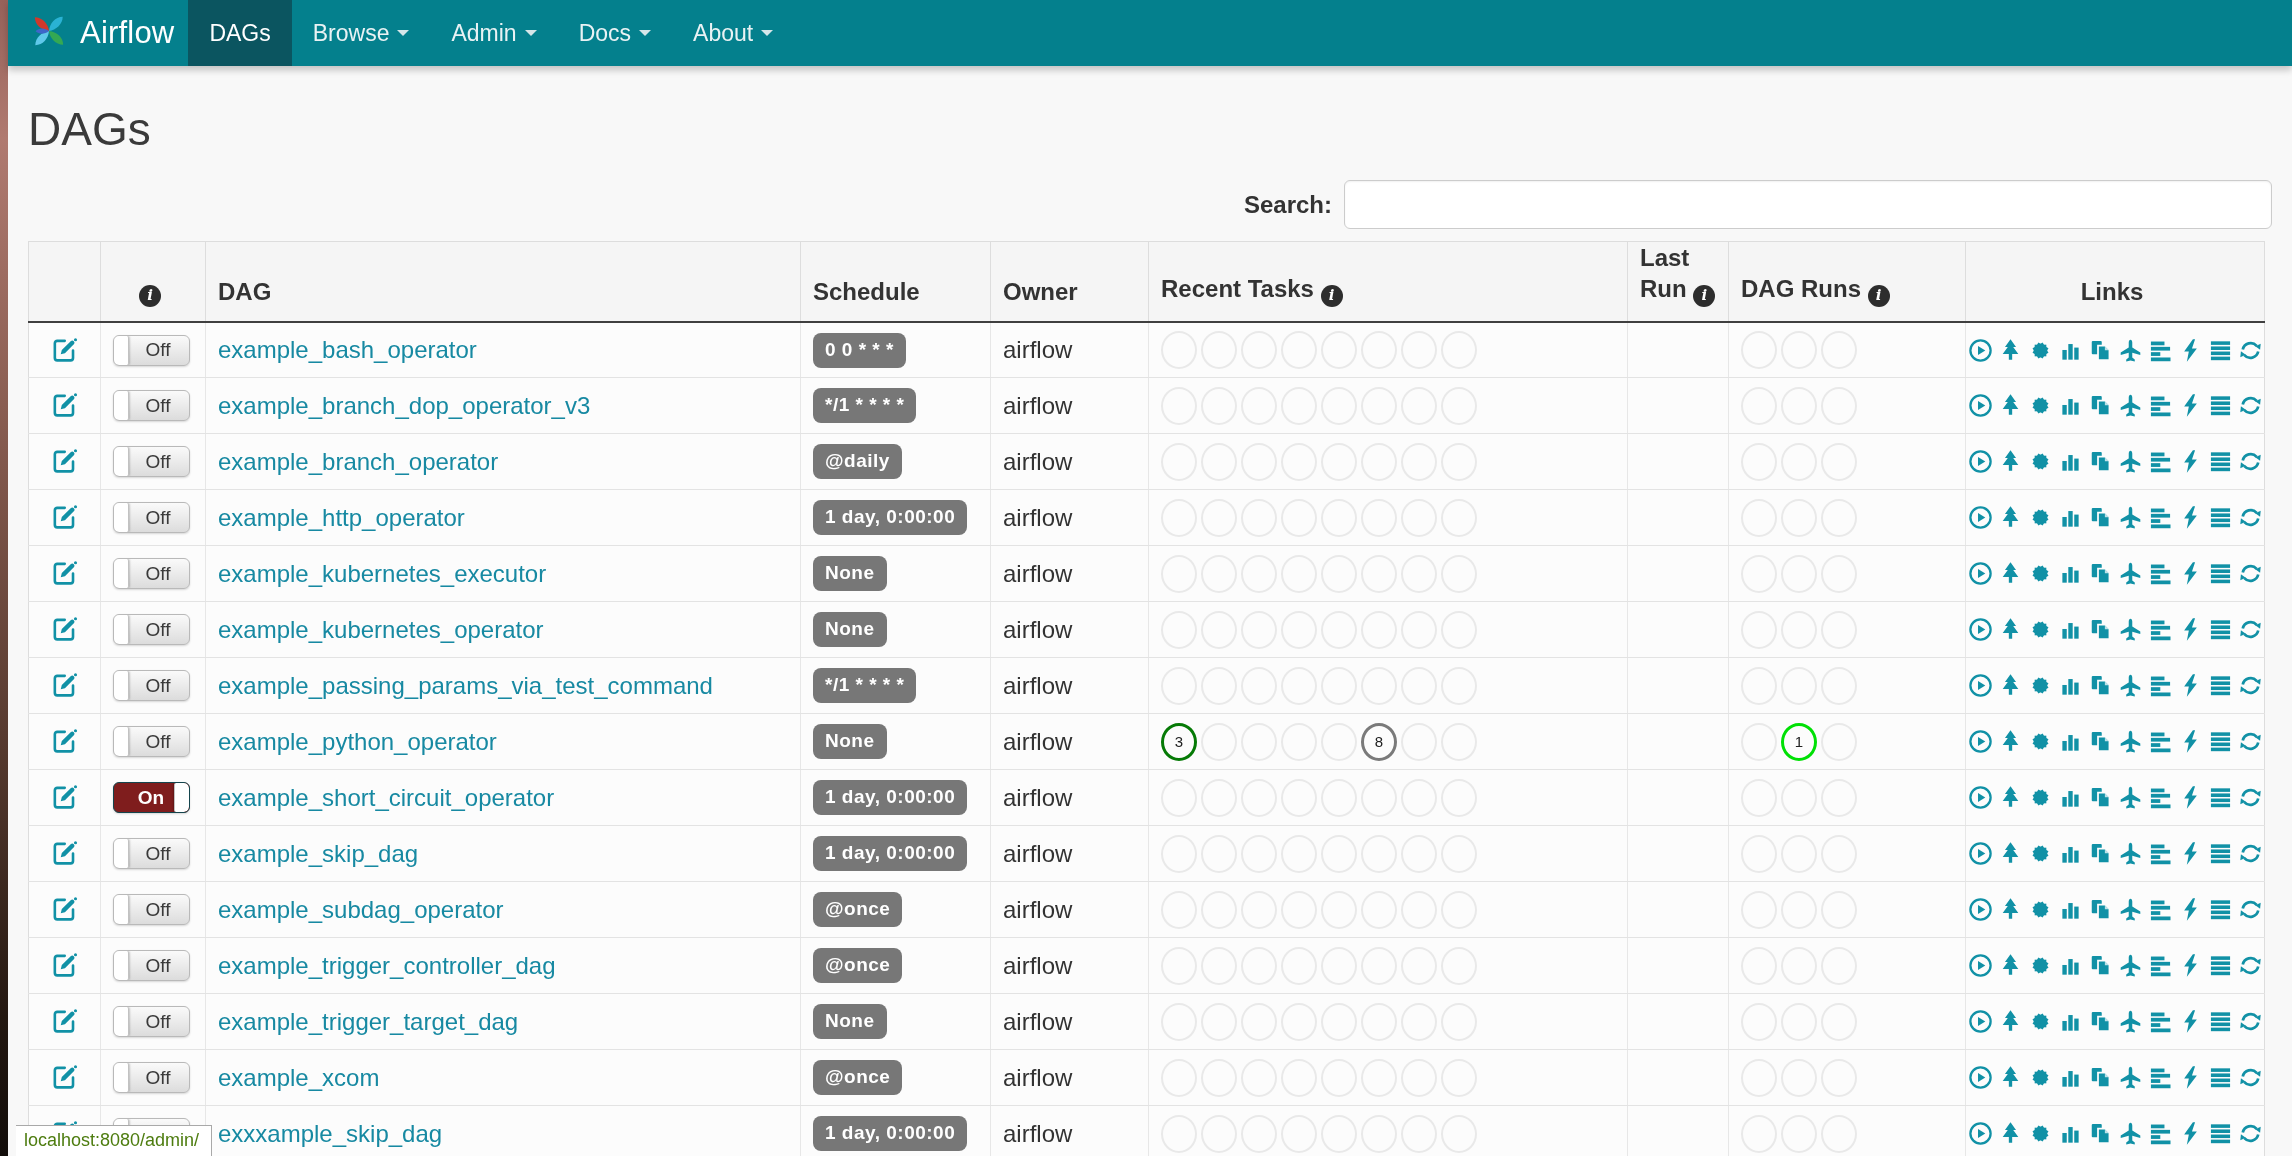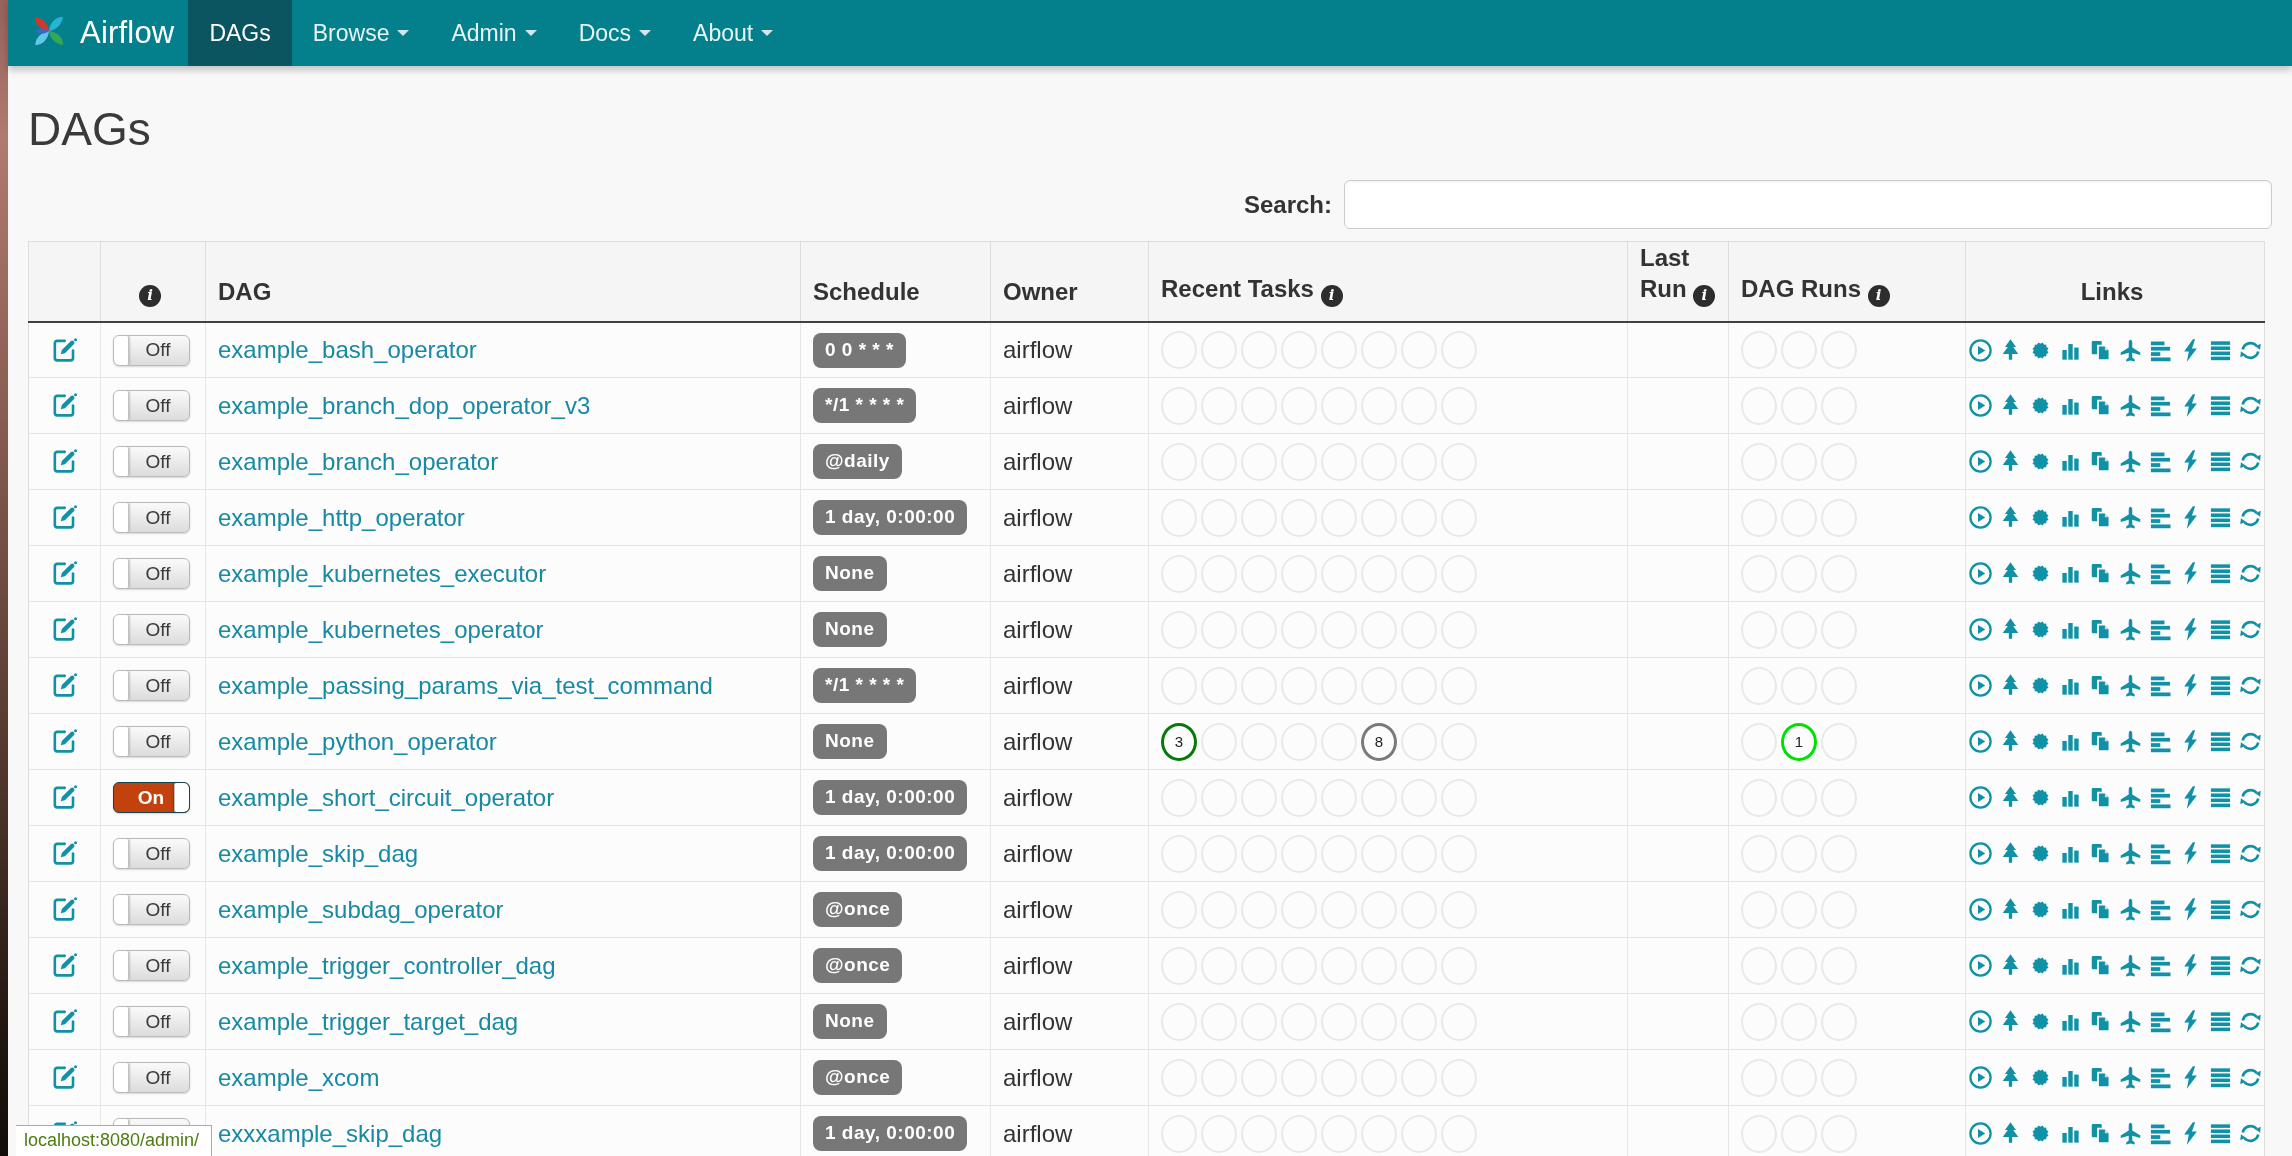--- a/index.html
+++ b/index.html
@@ -60,21 +60,21 @@
 
   
   .toggle { position:relative; width:77px; height:31px; border:1px solid #b9b9b9;
     border-radius:6px; display:flex; align-items:center; cursor:pointer;
     background:linear-gradient(180deg,#fafafa,#dcdcdc); overflow:hidden;
     box-shadow:0 1px 2px rgba(0,0,0,.15); }
   .toggle .knob { position:absolute; left:0; top:0; width:15px; height:29px;
     background:#fff; border-right:1px solid #c2c2c2; border-radius:5px 2px 2px 5px;
     box-shadow:1px 0 2px rgba(0,0,0,.2); }
   .toggle .tlabel { flex:1; text-align:center; padding-left:13px; font-size:19px; color:#3a3a3a; }
-  .toggle.on { background:#c2410c; border-color:#14454d;padding-left:12px; }
+  .toggle.on { background:#7f1d1d; border-color:#14454d;padding-left:12px; }
   .toggle.on .knob { left:auto; right:0; border-right:none; border-left:1px solid #c2c2c2;
     border-radius:2px 5px 5px 2px; box-shadow:-1px 0 2px rgba(0,0,0,.25); }
   .toggle.on .tlabel { padding-left:0; padding-right:13px; color:#fff; font-weight:bold; }
 
   .dag-link { color:#1789A2; font-size:24px; text-decoration:none; cursor:pointer; }
 
   .sched-badge { display:inline-block; background:#777; color:#fff; font-size:19px;
     font-weight:bold; padding:6px 12px 7px; border-radius:8px; letter-spacing:.5px; white-space:nowrap; }
 
   .owner-text { font-size:24px; color:#333; }

